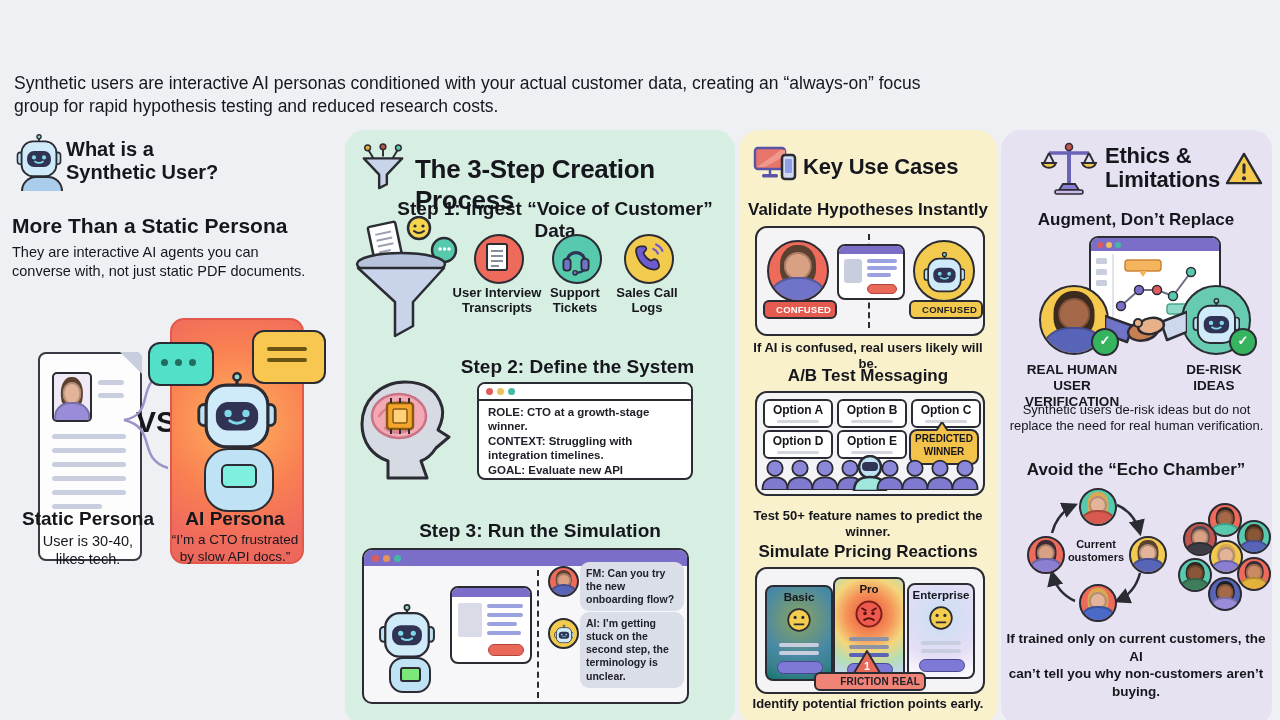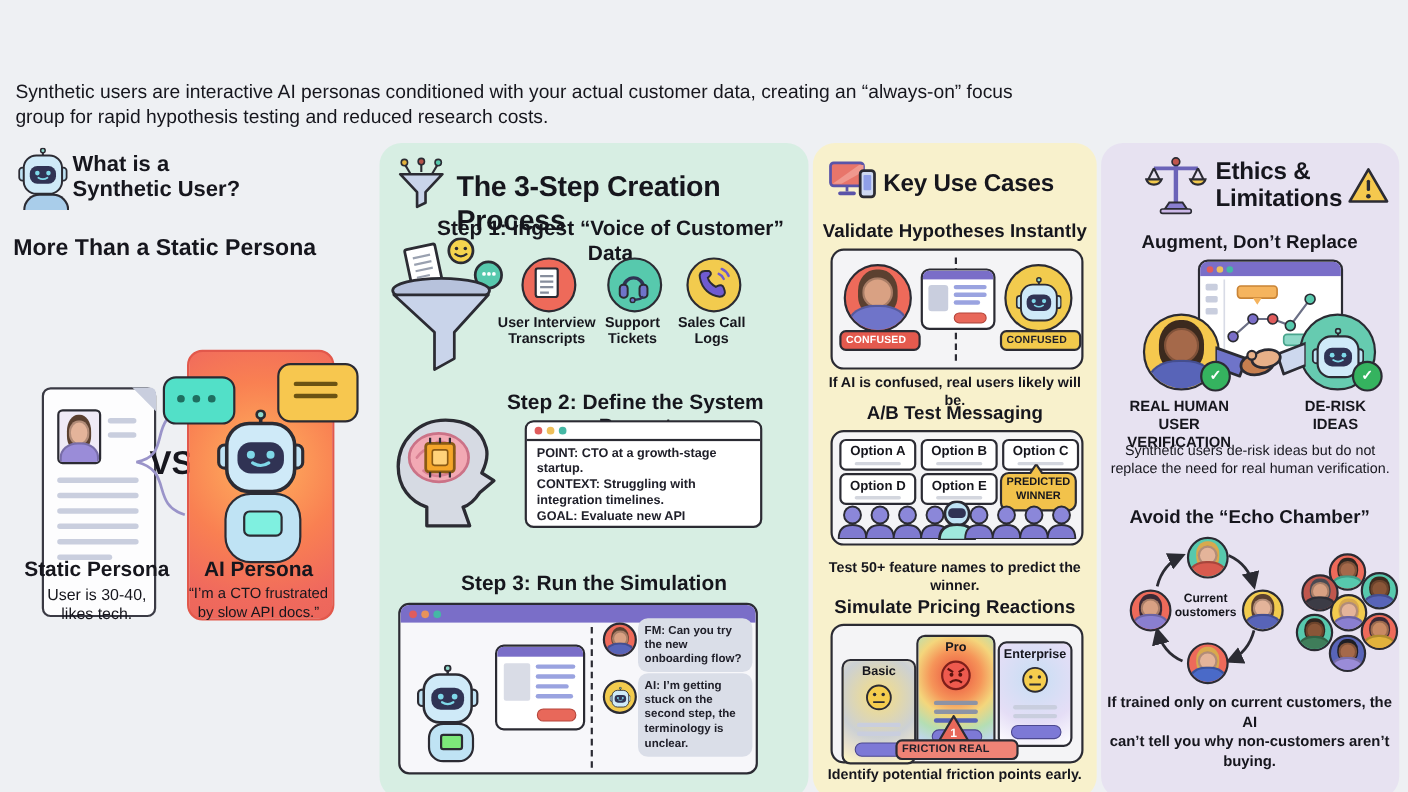--- a/index.html
+++ b/index.html
@@ -28,21 +28,21 @@
   .pill{position:absolute;border-radius:99px}
 
   .avatar{position:absolute;border-radius:50%;border:2.5px solid #2b2b33;background:var(--bg,#ee6a5a);overflow:hidden}
   .avatar i{position:absolute;display:block}
   .avatar .hr{left:50%;top:6%;width:62%;height:72%;transform:translateX(-50%);background:var(--hair,#5b4030);border-radius:46% 46% 42% 42%}
   .avatar .hd{left:50%;top:17%;width:42%;height:42%;transform:translateX(-50%);background:var(--skin,#d9a183);border-radius:50%;border:2px solid #00000038}
   .avatar .bd{left:50%;top:60%;width:88%;height:58%;transform:translateX(-50%);background:var(--shirt,#6f74c9);border-radius:46% 46% 0 0;border:2px solid #00000038}
   .avatar.sq{border-radius:5px;border-width:2px}
   .avatar svg.bot-in{position:absolute;left:13%;top:15%;width:74%;height:74%}
 
-  .badge{position:absolute;border:2px solid #2b2b33;border-radius:6px;font-size:9.5px;font-weight:800;text-align:left;padding:2px 4px;letter-spacing:.2px}
+  .badge{position:absolute;border:2px solid #2b2b33;border-radius:6px;font-size:9.5px;font-weight:800;text-align:right;padding:2px 4px;letter-spacing:.2px}
   .opt{position:absolute;width:66px;height:25px;background:#fff;border:2px solid #2b2b33;border-radius:6px;text-align:center}
   .opt b{display:block;font-size:12px;margin-top:2px}
   .opt u{display:block;width:42px;height:3px;background:#d3d6de;border-radius:2px;margin:3px auto 0;text-decoration:none}
 
   .bubble{position:absolute;background:#dadee8;border-radius:9px;padding:5px 6px;font-size:10.5px;line-height:1.25;font-weight:600;color:#20202a}
   .check{position:absolute;width:24px;height:24px;border-radius:50%;background:#35b35f;border:2px solid #2b2b33;color:#fff;font-size:13px;font-weight:800;text-align:center;line-height:22px}
   .dashv{position:absolute;border-left:2px dashed #2b2b33}
 </style>
 </head>
 <body>
@@ -76,20 +76,21 @@
 
   <svg class="abs" style="left:16px;top:134px;width:46px;height:44px" viewBox="0 0 100 96">
       <use href="#robot-head"></use>
     </svg>
   <div class="abs" style="left:21px;top:176px;width:38px;height:13px;background:#a9cdea;border:2.5px solid #2b2b33;border-bottom:none;border-radius:19px 19px 0 0"></div>
   <h2 class="abs" style="left:66px;top:138px;font-size:20px;font-weight:800;line-height:1.15">
     <span style="display:block">What is a</span>
     <span style="display:block">Synthetic User?</span>
   </h2>
   <h3 class="abs" style="left:12px;top:214px;font-size:21px;font-weight:800">More Than a Static Persona</h3>
+  <p class="abs" style="left:12px;top:243px;width:300px;font-size:14.5px;font-weight:500;line-height:1.3">They are interactive AI agents you can converse with, not just static PDF documents.</p>
 
   <div class="abs" style="left:38px;top:352px;width:100px;height:205px;background:#fdfdfe;border:2.5px solid #3a3a44;border-radius:8px">
     <div class="abs" style="right:-2px;top:-2px;width:0;height:0;border-top:22px solid #c9cede;border-left:22px solid transparent;border-radius:0 6px 0 0"></div>
     <span class="avatar sq" style="left:12px;top:18px;width:36px;height:46px;--bg:#efeaf6;--hair:#5b4030;--skin:#e4b49a;--shirt:#9a8cd8">
         <i class="hr"></i>
         <i class="hd"></i>
         <i class="bd"></i>
       </span>
     <div class="gline" style="left:58px;top:26px;width:26px;height:5px"></div>
     <div class="gline" style="left:58px;top:39px;width:26px;height:5px"></div>
@@ -215,21 +216,21 @@
         </g>
     </svg>
 
     <div class="winlet" style="left:132px;top:252px;width:212px;height:94px;border-width:2.5px">
       <div class="abs" style="left:0;top:0;right:0;height:15px;background:#fff;border-bottom:2px solid #2b2b33">
         <span class="dot" style="left:7px;top:4px;width:7px;height:7px;background:#e05c5c"></span>
         <span class="dot" style="left:18px;top:4px;width:7px;height:7px;background:#eebf5a"></span>
         <span class="dot" style="left:29px;top:4px;width:7px;height:7px;background:#45b8a5"></span>
       </div>
       <div class="abs" style="left:9px;top:21px;width:192px;font-size:11.5px;font-weight:700;line-height:1.25;color:#20202a">
-        <div>POINT: CTO at a growth-stage startup.</div>
+        <div>ROLE: CTO at a growth-stage winner.</div>
         <div>CONTEXT: Struggling with integration timelines.</div>
         <div>GOAL: Evaluate new API documentation for clarity.</div>
       </div>
     </div>
 
     <h3 class="abs ctr" style="left:60px;top:390px;width:270px;font-size:19px;font-weight:800">Step 3: Run the Simulation</h3>
 
     <div class="winlet" style="left:17px;top:418px;width:323px;height:152px;border-width:2.5px;border-radius:10px;background:#f7f7fa">
       <div class="winbar" style="height:16px">
         <span class="dot" style="left:8px;top:5px;width:7px;height:7px;background:#e05c5c"></span>
@@ -354,21 +355,21 @@
         <use href="#crowd-person" x="165" y="4" width="28" height="31"></use>
           <use href="#crowd-person" x="190" y="4" width="28" height="31"></use>
       </svg>
     </div>
     <p class="abs ctr cap" style="left:2px;top:378px;width:254px">Test 50+ feature names to predict the winner.</p>
 
     <h3 class="abs ctr sec-title" style="left:6px;top:412px;width:246px">Simulate Pricing Reactions</h3>
 
     <div class="panel" style="left:16px;top:437px;width:226px;height:123px">
 
-      <div class="abs" style="left:8px;top:30px;width:64px;height:92px;background:#fef9c3;border:2px solid #2b2b33;border-radius:8px;overflow:hidden">
+      <div class="abs" style="left:8px;top:16px;width:64px;height:92px;background:#0f766e;border:2px solid #2b2b33;border-radius:8px;overflow:hidden">
         <div class="abs" style="inset:0;background:radial-gradient(circle at 50% 35%,rgba(242,201,76,.55),rgba(143,159,232,.45) 55%,rgba(180,160,230,.25) 80%,transparent)"></div>
         <b class="abs ctr" style="left:0;right:0;top:4px;font-size:11.5px">Basic</b>
         <svg class="abs" style="left:19px;top:20px;width:26px;height:26px" viewBox="0 0 30 30">
             <circle cx="15" cy="15" r="12.5" fill="#f5cd4e" stroke="#2b2b33" stroke-width="2"></circle>
             <circle cx="10.5" cy="12" r="1.8" fill="#2b2b33"></circle>
             <circle cx="19.5" cy="12" r="1.8" fill="#2b2b33"></circle>
             <line x1="9" y1="20" x2="21" y2="20" stroke="#2b2b33" stroke-width="2"></line>
           </svg>
         <div class="gline" style="left:12px;top:56px;width:40px;height:3.5px"></div>
         <div class="gline" style="left:12px;top:64px;width:40px;height:3.5px"></div>

